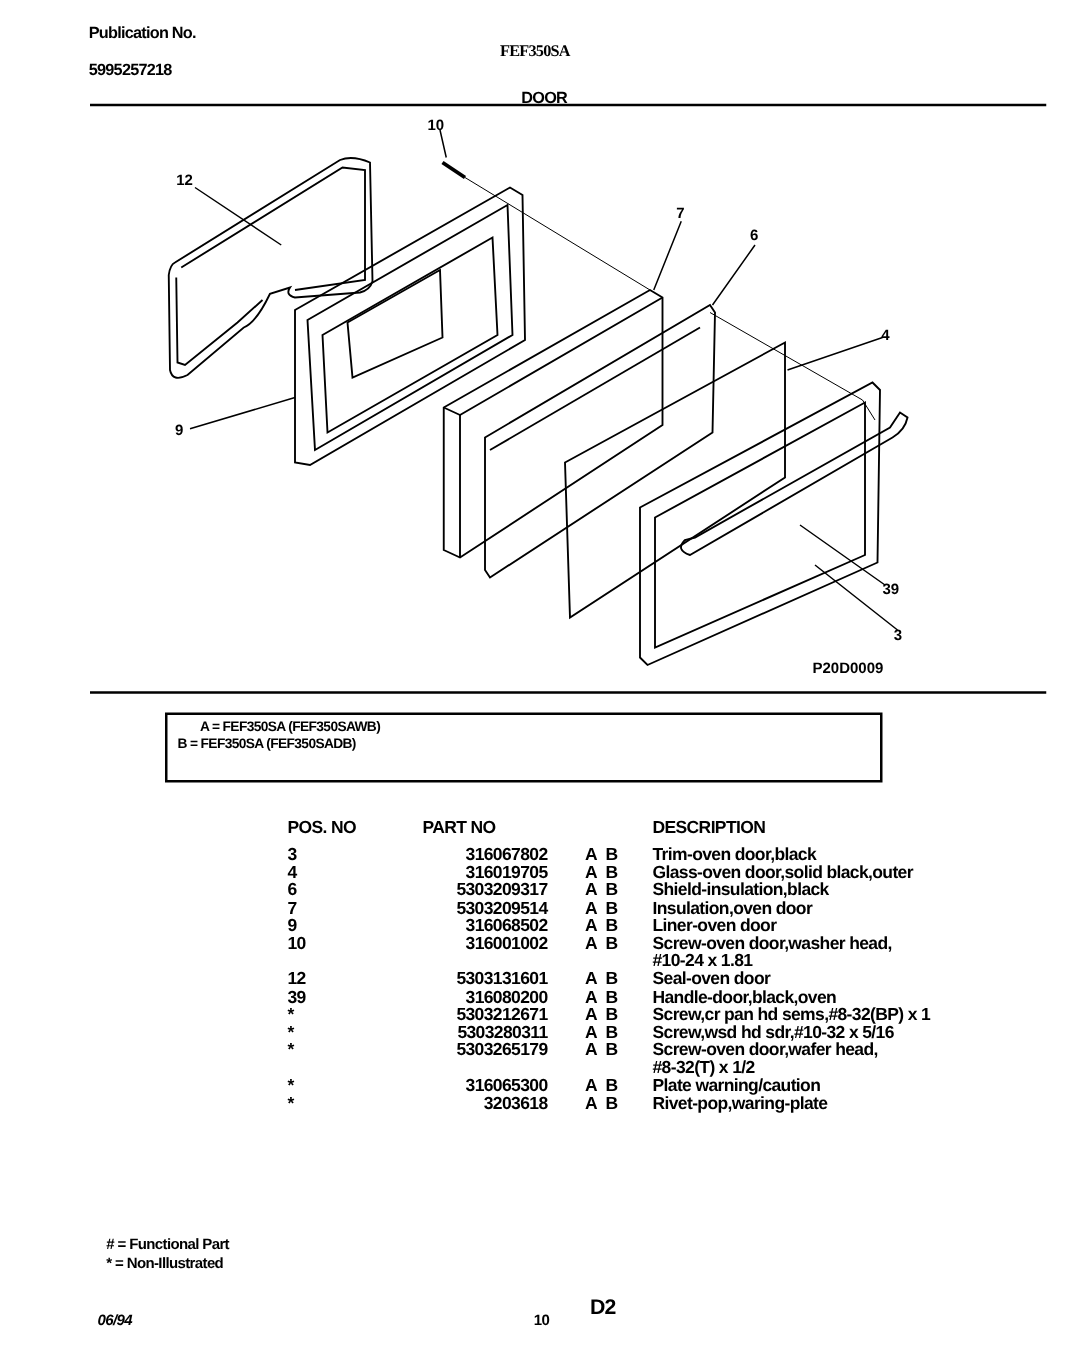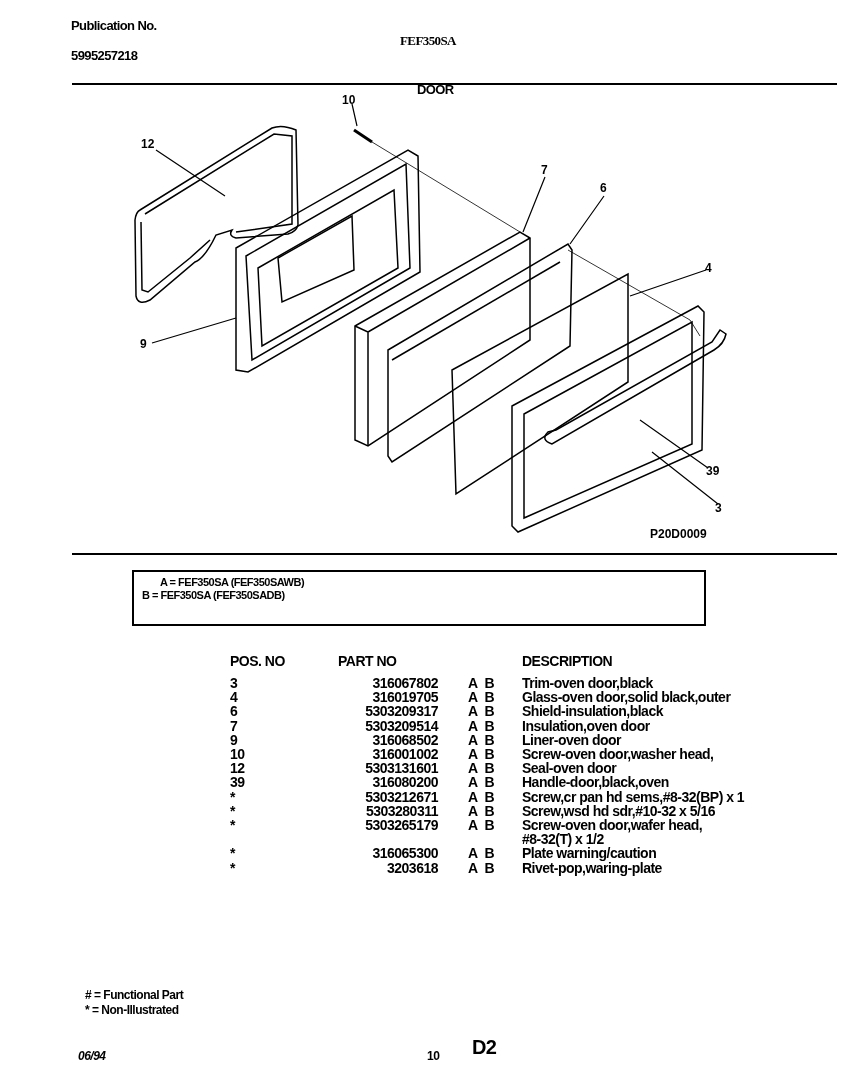--- a/index.html
+++ b/index.html
@@ -21,21 +21,21 @@
   .c-desc{width:240px;}
   .foot{font-size:12px;font-weight:bold;letter-spacing:-0.5px;}
   svg text{font-family:"Liberation Sans",sans-serif;font-weight:bold;}
 </style>
 </head>
 <body>
 
 <div class="abs b hdr" style="left:71px;top:18px;">Publication No.</div>
 <div class="abs b hdr" style="left:71px;top:48px;">5995257218</div>
 <div class="abs b hdr" style="left:400px;top:33px;font-family:Liberation Serif, serif;">FEF350SA</div>
-<div class="abs b hdr" style="left:417px;top:82px;">DOOR</div>
+<div class="abs b hdr" style="left:417px;top:70px;">DOOR</div>
 <div class="rule" style="left:72px;top:83px;width:765px;"></div>
 
 <svg class="abs" style="left:0;top:0;" width="864" height="560">
   <g fill="none" stroke="#000" stroke-width="1.5">
 
     <path d="M140,210 L272,128 Q282,124 296,130 L298,225 Q296,232 288,234 L236,238 Q228,236 232,230 L216,235 Q205,258 195,262 L150,300 Q138,306 136,296 L135,220 Q136,212 140,210 Z"></path>
     <path d="M145,214 L274,134 L292,136 L292,224 L236,232 M210,240 L190,258 L148,292 L142,290 L141,222"></path>
 
     <path d="M236,248 L408,150 L418,156 L420,272 L248,372 L236,370 Z"></path>
     <path d="M246,256 L406,164 L410,268 L252,360 Z"></path>
@@ -128,20 +128,27 @@
         <td class="c-desc">Liner-oven door</td>
       </tr>
       <tr>
         <td class="c-pos">10</td>
         <td class="c-part">316001002</td>
         <td class="c-sp"></td>
         <td class="c-ab">A B</td>
         <td class="c-desc">Screw-oven door,washer head,</td>
       </tr>
       <tr>
+        <td class="c-pos"></td>
+        <td class="c-part"></td>
+        <td class="c-sp"></td>
+        <td class="c-ab"></td>
+        <td class="c-desc">#10-24 x 1.81</td>
+      </tr>
+      <tr>
         <td class="c-pos">12</td>
         <td class="c-part">5303131601</td>
         <td class="c-sp"></td>
         <td class="c-ab">A B</td>
         <td class="c-desc">Seal-oven door</td>
       </tr>
       <tr>
         <td class="c-pos">39</td>
         <td class="c-part">316080200</td>
         <td class="c-sp"></td>
@@ -191,13 +198,13 @@
         <td class="c-desc">Rivet-pop,waring-plate</td>
       </tr>
     </tbody>
 </table>
 
 <div class="abs foot" style="left:85px;top:988px;"># = Functional Part</div>
 <div class="abs foot" style="left:85px;top:1003px;">* = Non-Illustrated</div>
 
 <div class="abs foot" style="left:78px;top:1049px;font-style:italic;">06/94</div>
 <div class="abs foot" style="left:427px;top:1049px;">10</div>
-<div class="abs b" style="left:472px;top:1036px;font-size:20px;">D2</div>
+<div class="abs b" style="left:472px;top:1036px;font-size:17px;">D2</div>
 
 </body></html>

